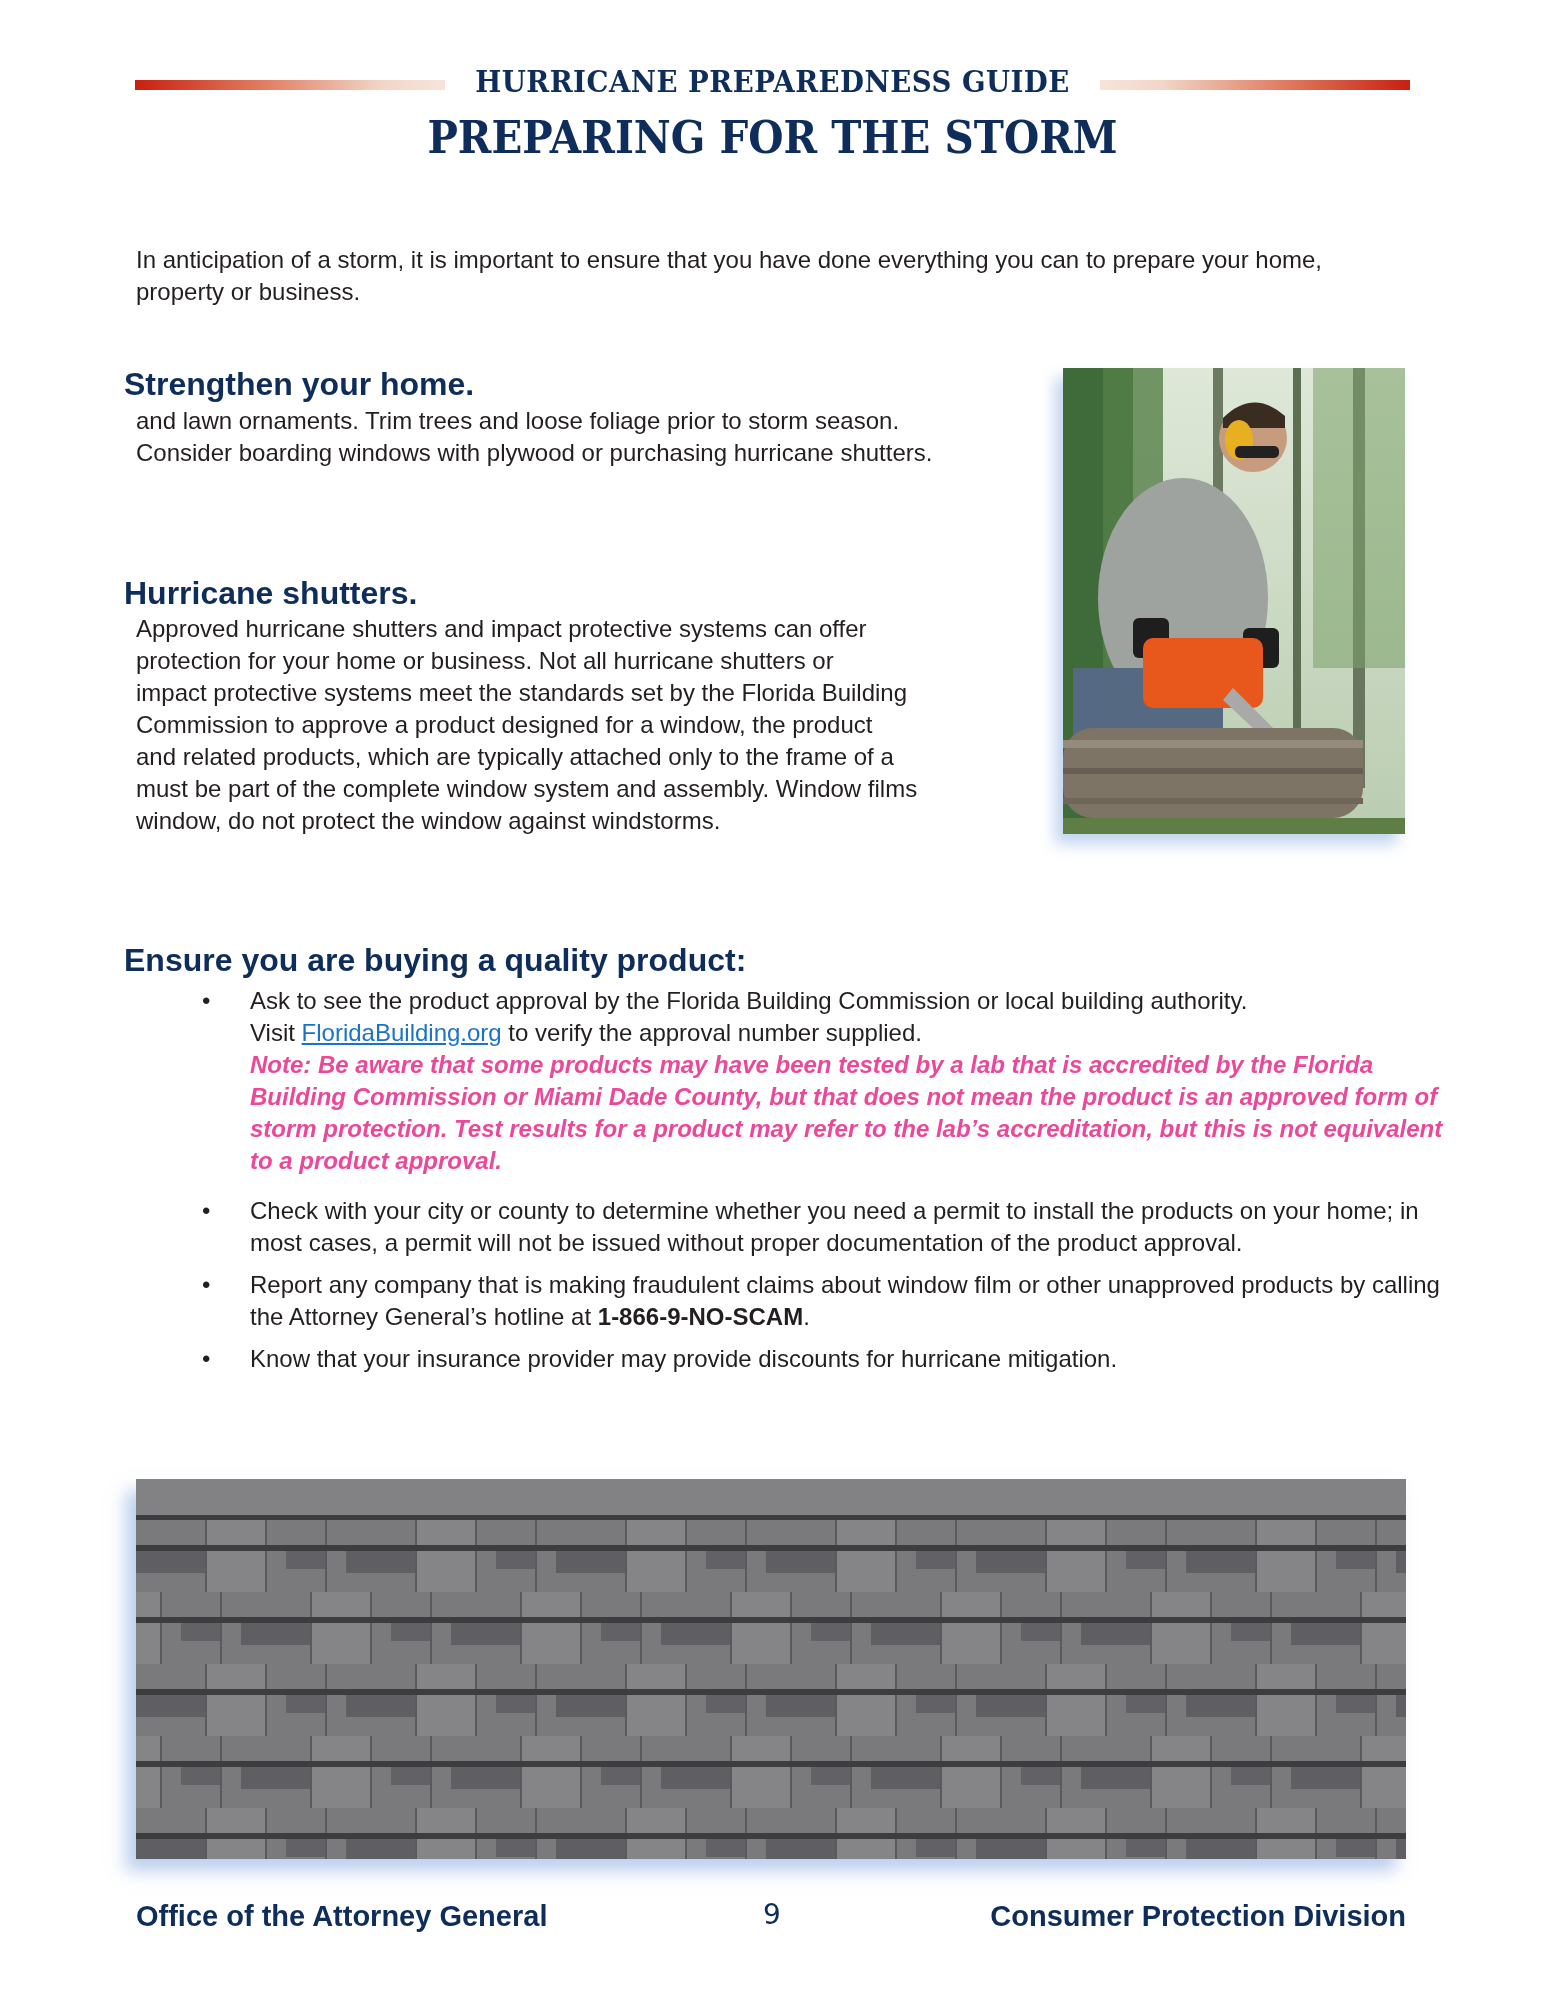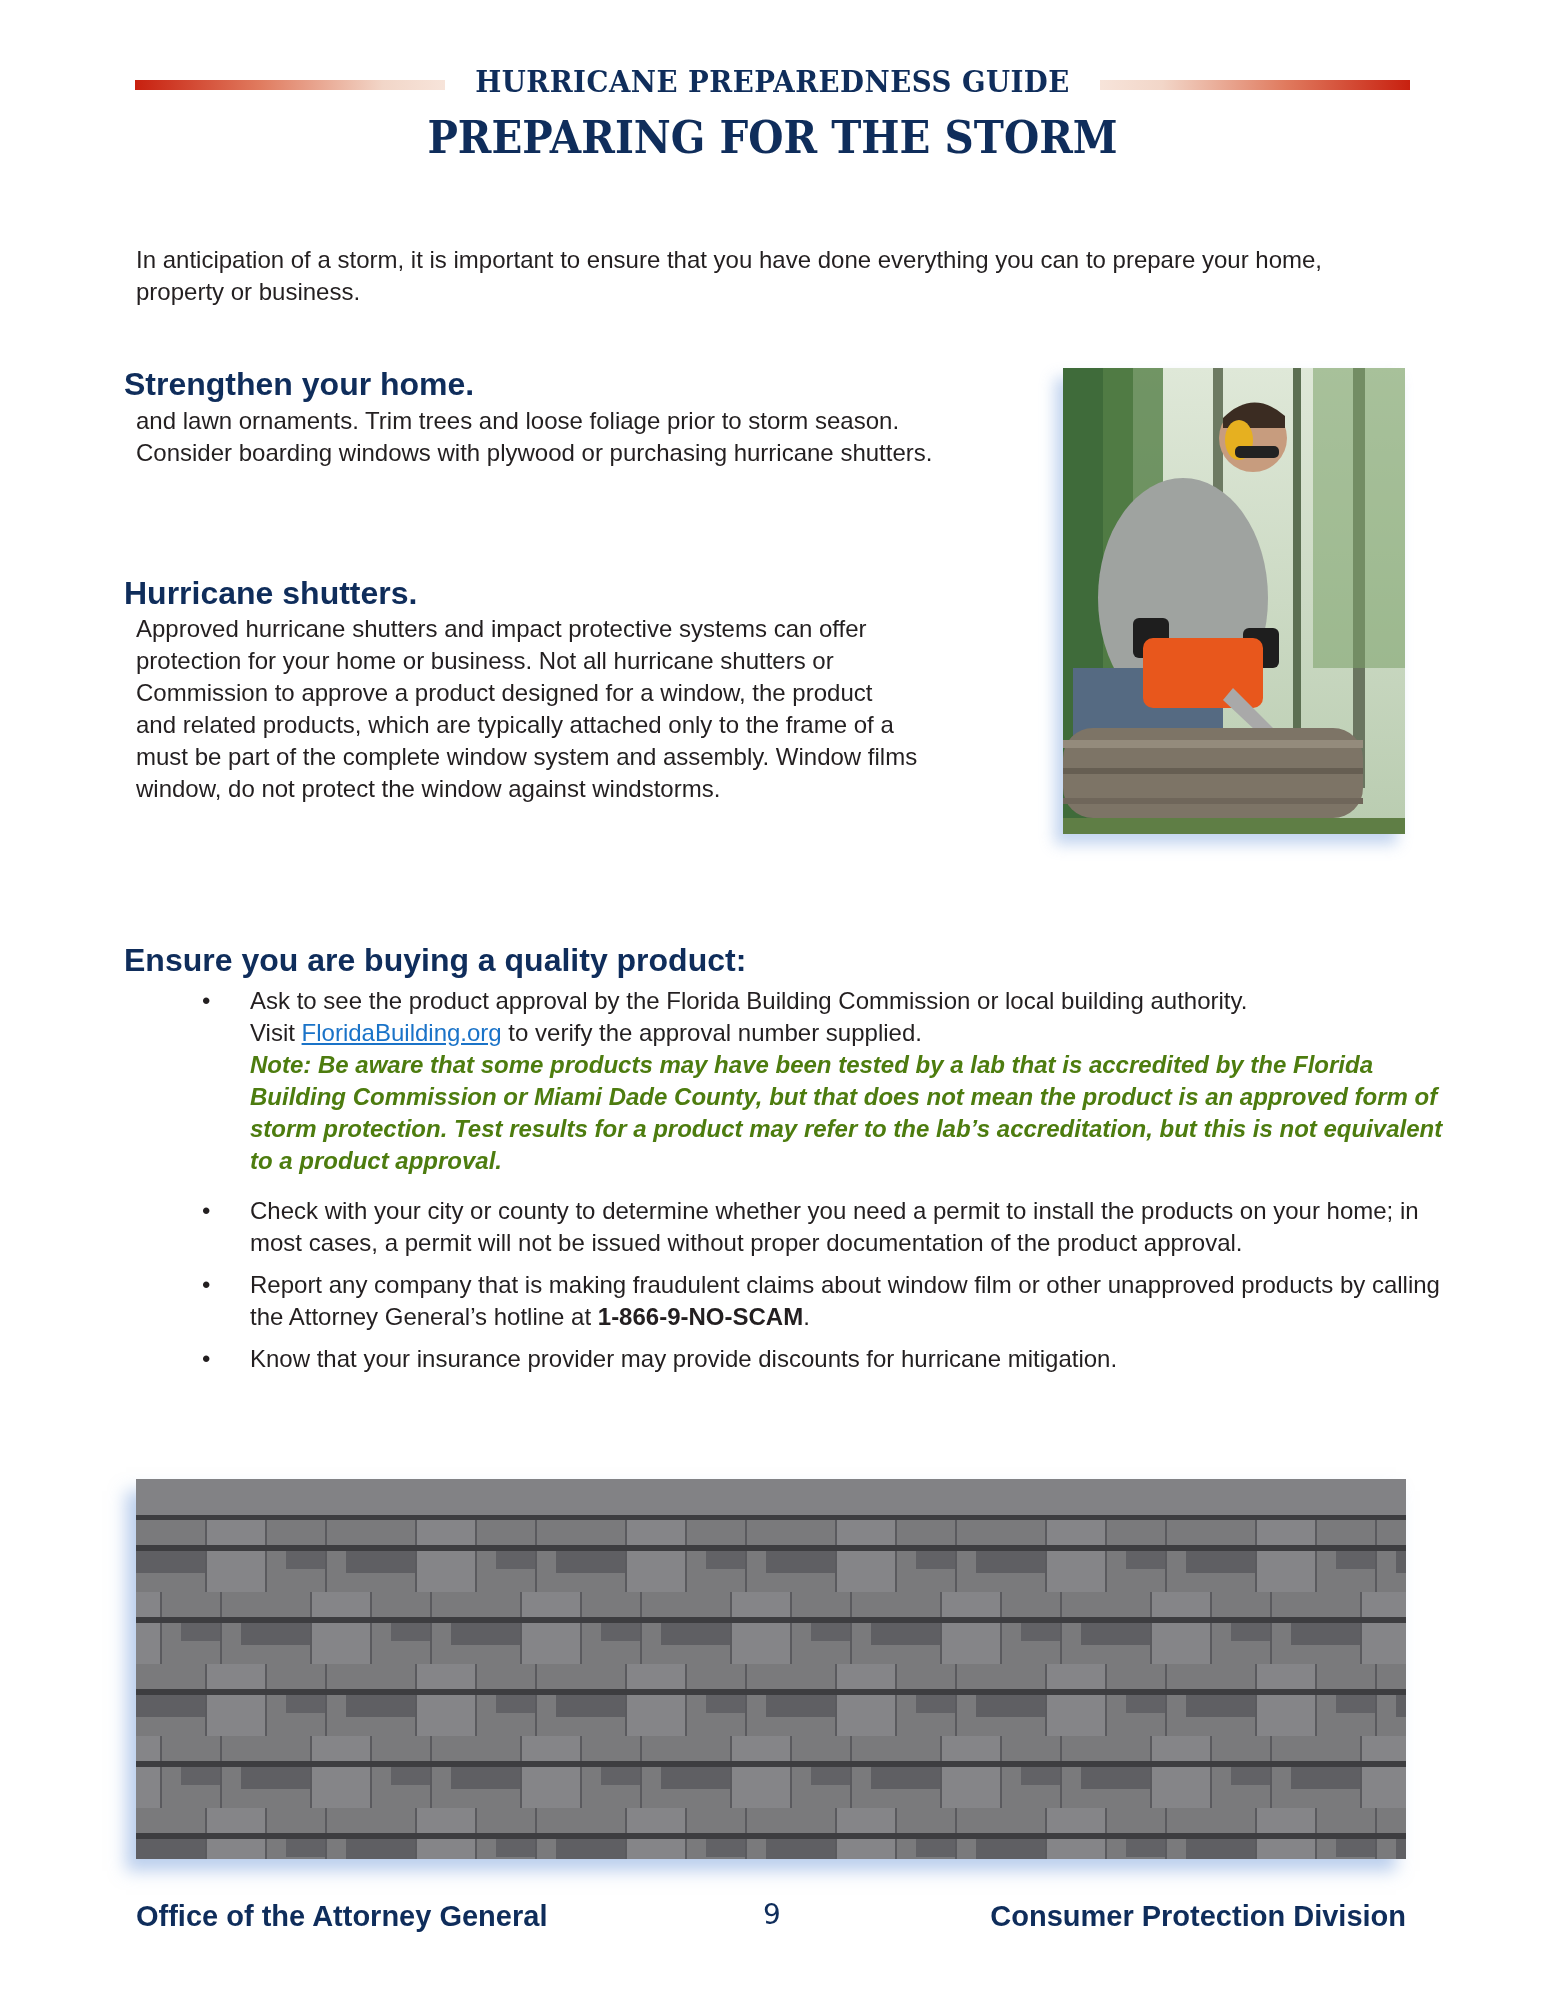--- a/index.html
+++ b/index.html
@@ -22,21 +22,21 @@
   .h2 { position: absolute; left: 124px; font-size: 32px; font-weight: bold; color: #0f2d5b; }
   .para { position: absolute; left: 136px; font-size: 24px; line-height: 32px; }
 
   .photo { position: absolute; left: 1063px; top: 368px; width: 342px; height: 466px;
            box-shadow: -8px 10px 14px rgba(120,160,220,0.45); overflow: hidden; }
 
   ul.bullets { position: absolute; left: 136px; top: 985px; width: 1330px; margin: 0; padding: 0; list-style: none; }
   ul.bullets li { position: relative; padding-left: 114px; font-size: 24px; line-height: 32px; }
   ul.bullets li .dot { position: absolute; left: 66px; top: 0; }
   .link { color: #1a73c8; text-decoration: underline; }
-  .note { color: #4d7c0f; font-style: italic; font-weight: bold; }
+  .note { color: #ec4899; font-style: italic; font-weight: bold; }
   .strong { font-weight: bold; }
 
   .roof { position: absolute; left: 136px; top: 1479px; width: 1270px; height: 380px;
           box-shadow: -10px 12px 16px rgba(120,160,220,0.5); overflow: hidden; }
 
   .footer { position: absolute; top: 1900px; font-size: 29px; font-weight: bold; color: #0f2d5b; }
   .pagenum { position: absolute; top: 1898px; left: 760px; width: 24px; text-align: center;
              font-family: "DejaVu Sans", sans-serif; font-size: 28px; color: #0f2d5b; }
 </style>
 </head>
@@ -52,20 +52,21 @@
 <div class="h2" style="top:366px">Strengthen your home.</div>
 <div class="para" style="top:405px">
   <div>and lawn ornaments. Trim trees and loose foliage prior to storm season.</div>
   <div>Consider boarding windows with plywood or purchasing hurricane shutters.</div>
 </div>
 
 <div class="h2" style="top:575px">Hurricane shutters.</div>
 <div class="para" style="top:613px">
   <div>Approved hurricane shutters and impact protective systems can offer</div>
   <div>protection for your home or business. Not all hurricane shutters or</div>
+  <div>impact protective systems meet the standards set by the Florida Building</div>
   <div>Commission to approve a product designed for a window, the product</div>
   <div>and related products, which are typically attached only to the frame of a</div>
   <div>must be part of the complete window system and assembly. Window films</div>
   <div>window, do not protect the window against windstorms.</div>
 </div>
 
 <div class="photo">
   <svg width="342" height="466" viewBox="0 0 342 466">
     <defs>
       <linearGradient id="bg" x1="0" y1="0" x2="0" y2="1">

